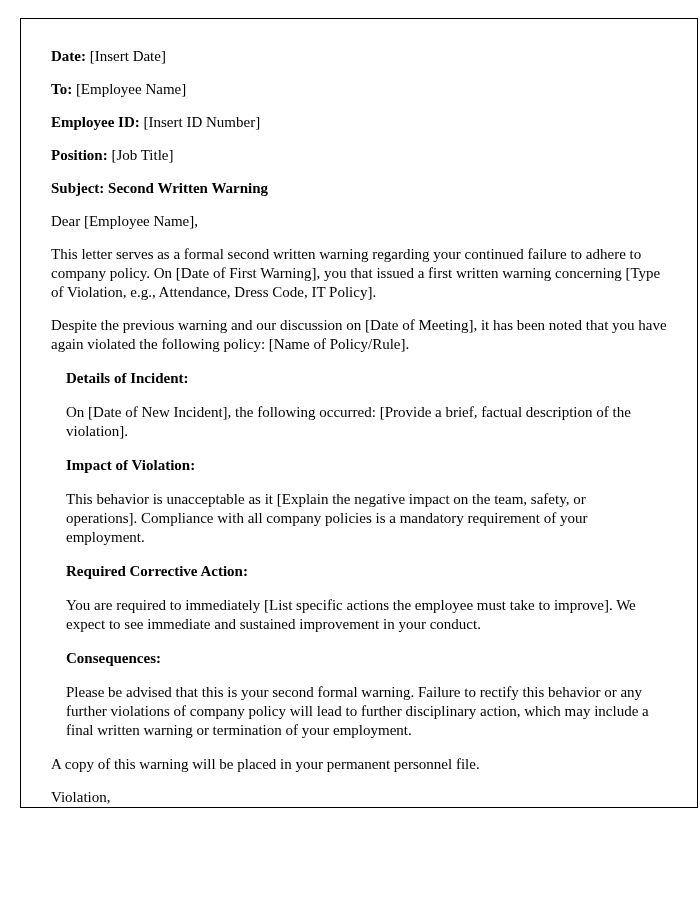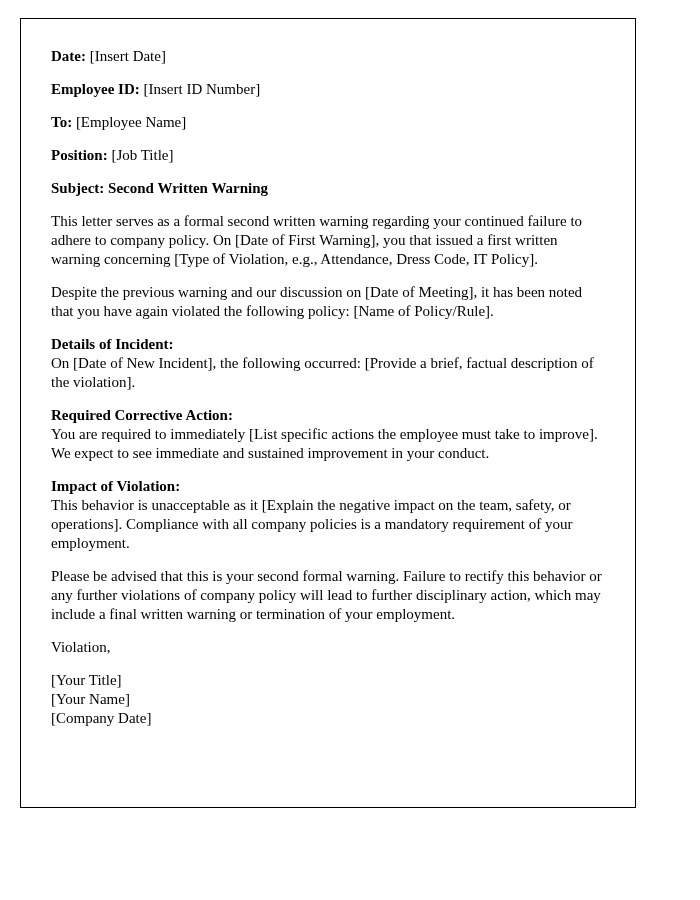--- a/index.html
+++ b/index.html
@@ -11,75 +11,78 @@
     width: 700px;
     height: 900px;
     position: relative;
     font-family: "Liberation Serif", serif;
     color: #000000;
   }
   .letter-box {
     position: absolute;
     left: 20px;
     top: 18px;
-    width: 616px;
+    width: 678px;
     height: 790px;
     border: 1px solid #000000;
     box-sizing: border-box;
     padding: 28px 30px 0 30px;
     overflow: hidden;
     font-size: 15px;
     line-height: 19px;
   }
   .block {
     margin: 0 0 14px 0;
   }
   .bold { font-weight: bold; }
-  .line { margin: 0; }
+  .line { margin: 15px; }
   .sig-block .line { margin: 0; }
 </style>
 </head>
 <body>
 
 <div class="letter-box">
 
   <div class="block"><span class="bold">Date:</span><span> [Insert Date]</span></div>
 
+  <div class="block"><span class="bold">To:</span><span> [Employee Name]</span></div>
+
   <div class="block"><span class="bold">Employee ID:</span><span> [Insert ID Number]</span></div>
-
-  <div class="block"><span class="bold">To:</span><span> [Employee Name]</span></div>
 
   <div class="block"><span class="bold">Position:</span><span> [Job Title]</span></div>
 
   <div class="block bold">Subject: Second Written Warning</div>
 
+  <div class="block">Dear [Employee Name],</div>
 
   <div class="block">This letter serves as a formal second written warning regarding your continued failure to adhere to company policy. On [Date of First Warning], you that issued a first written warning concerning [Type of Violation, e.g., Attendance, Dress Code, IT Policy].</div>
 
   <div class="block">Despite the previous warning and our discussion on [Date of Meeting], it has been noted that you have again violated the following policy: [Name of Policy/Rule].</div>
 
   <div class="block">
     <div class="line bold">Details of Incident:</div>
     <div class="line">On [Date of New Incident], the following occurred: [Provide a brief, factual description of the violation].</div>
   </div>
 
   <div class="block">
+    <div class="line bold">Impact of Violation:</div>
+    <div class="line">This behavior is unacceptable as it [Explain the negative impact on the team, safety, or operations]. Compliance with all company policies is a mandatory requirement of your employment.</div>
+  </div>
+
+  <div class="block">
     <div class="line bold">Required Corrective Action:</div>
     <div class="line">You are required to immediately [List specific actions the employee must take to improve]. We expect to see immediate and sustained improvement in your conduct.</div>
   </div>
 
   <div class="block">
-    <div class="line bold">Impact of Violation:</div>
-    <div class="line">This behavior is unacceptable as it [Explain the negative impact on the team, safety, or operations]. Compliance with all company policies is a mandatory requirement of your employment.</div>
-  </div>
-
-  <div class="block">
+    <div class="line bold">Consequences:</div>
     <div class="line">Please be advised that this is your second formal warning. Failure to rectify this behavior or any further violations of company policy will lead to further disciplinary action, which may include a final written warning or termination of your employment.</div>
   </div>
 
+  <div class="block">A copy of this warning will be placed in your permanent personnel file.</div>
 
   <div class="block">Violation,</div>
 
   <div class="sig-block">
     <div class="line">[Your Title]</div>
     <div class="line">[Your Name]</div>
     <div class="line">[Company Date]</div>
   </div>
 
 </div>

